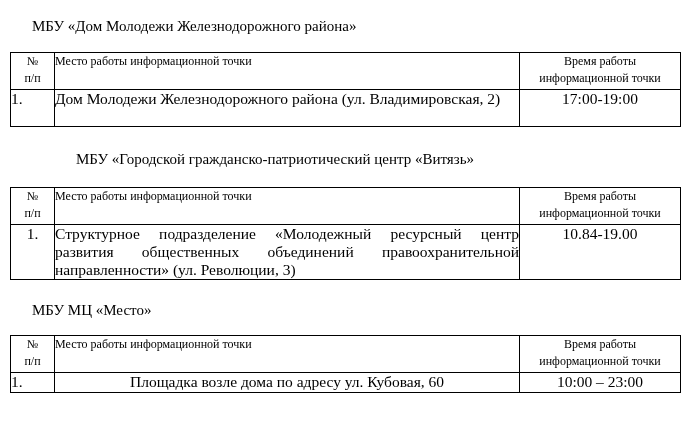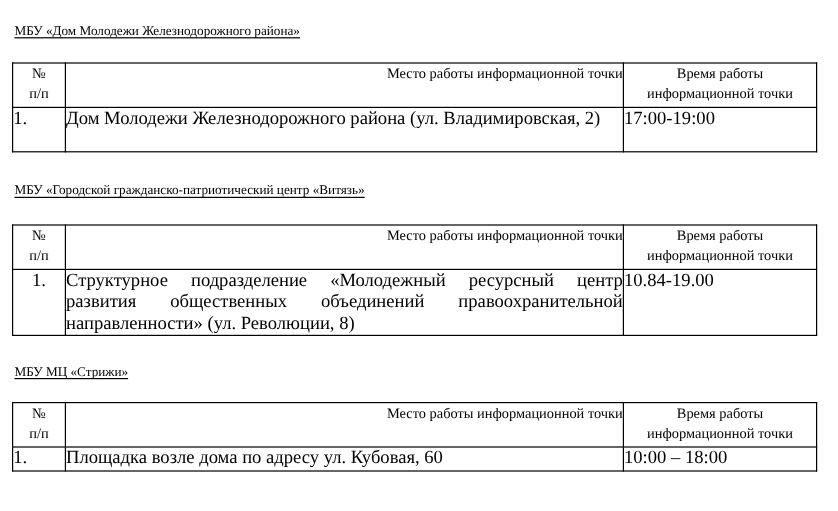--- a/index.html
+++ b/index.html
@@ -10,24 +10,23 @@
     body {
       width: 698px;
       height: 426px;
       position: relative;
       overflow: hidden;
       font-family: "Liberation Serif", "DejaVu Serif", serif;
       color: #000000;
     }
     .section-title {
       position: absolute;
-      left: 12px;
-      font-size: 11px;
+      left: 32px;
+      font-size: 15px;
       line-height: 18px;
-      text-decoration: underline;
       text-underline-offset: 2px;
       text-decoration-thickness: 1px;
       white-space: nowrap;
     }
     table.info {
       position: absolute;
       left: 10px;
       width: 670px;
       border-collapse: collapse;
       table-layout: fixed;
@@ -43,42 +42,43 @@
     .col-time { width: 161px; }
 
     th.hdr {
       font-size: 12px;
       line-height: 17px;
       text-align: center;
       padding-top: 1px;
     }
     th.hdr-num { height: 36px; }
     th.hdr-place {
-      text-align: right;
+      text-align: left;
       padding-left: 123px;
     }
     td.cell {
       font-size: 15.5px;
       line-height: 18px;
       padding: 1px 6px 0 6px;
+      text-align: center;
     }
     td.num-left { padding-left: 6px; text-align: left; }
     td.num-center { text-align: center; padding-left: 0; padding-right: 0; }
     td.justify { text-align: justify; text-align-last: left; }
     td.time { padding-left: 6px; }
 
     #t1 { top: 52px; }
     #t1 tr.body td { height: 36px; }
     #t2 { top: 187px; }
     #t2 tr.body td { height: 53px; }
     #t3 { top: 335px; }
     #t3 tr.body td { height: 19px; }
 
     #title1 { top: 17px; }
-    #title2 { top: 150px; }
+    #title2 { top: 150px; margin-left: 44px; }
     #title3 { top: 301px; }
   </style>
 </head>
 <body>
 
 <div id="title1" class="section-title">МБУ «Дом Молодежи Железнодорожного района»</div>
 <table id="t1" class="info">
   <colgroup>
       <col class="col-num">
       <col class="col-place">
@@ -118,27 +118,27 @@
       <span>п/п</span>
     </th>
     <th class="hdr hdr-place">Место работы информационной точки</th>
     <th class="hdr">
       <span>Время работы</span><br>
       <span>информационной точки</span>
     </th>
   </tr>
   <tr class="body">
     <td class="cell num-center">1.</td>
-    <td class="cell justify">Структурное подразделение «Молодежный ресурсный центр развития общественных объединений правоохранительной направленности» (ул. Революции, 8)</td>
+    <td class="cell justify">Структурное подразделение «Молодежный ресурсный центр развития общественных объединений правоохранительной направленности» (ул. Революции, 3)</td>
     <td class="cell time">10.84-19.00</td>
   </tr>
 </tbody>
   </table>
 
-<div id="title3" class="section-title">МБУ МЦ «Стрижи»</div>
+<div id="title3" class="section-title">МБУ МЦ «Место»</div>
 <table id="t3" class="info">
   <colgroup>
       <col class="col-num">
       <col class="col-place">
       <col class="col-time">
     </colgroup>
   <tbody>
       <tr class="head">
     <th class="hdr hdr-num">
       <span>№</span><br>
@@ -146,16 +146,16 @@
     </th>
     <th class="hdr hdr-place">Место работы информационной точки</th>
     <th class="hdr">
       <span>Время работы</span><br>
       <span>информационной точки</span>
     </th>
   </tr>
   <tr class="body">
     <td class="cell num-left">1.</td>
     <td class="cell">Площадка возле дома по адресу ул. Кубовая, 60</td>
-    <td class="cell time">10:00 – 18:00</td>
+    <td class="cell time">10:00 – 23:00</td>
   </tr>
 </tbody>
   </table>
 
 </body></html>

